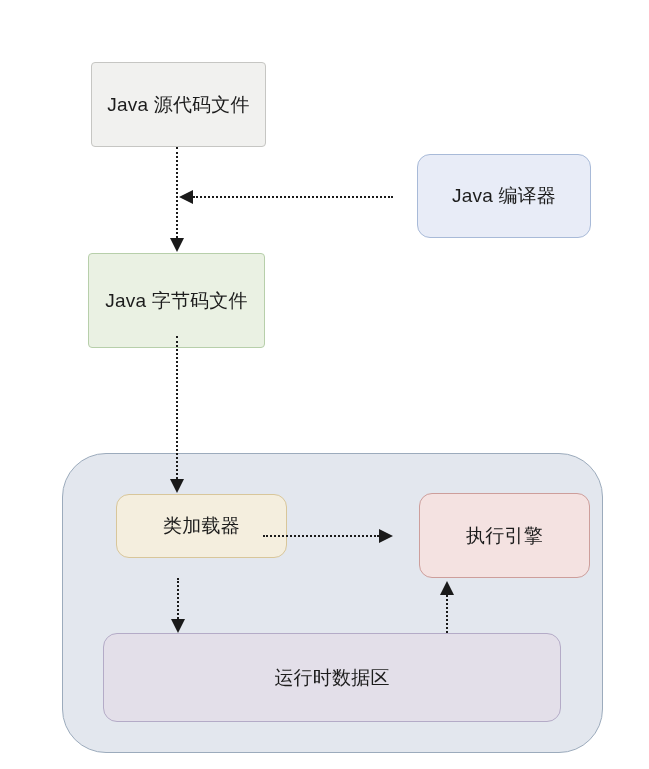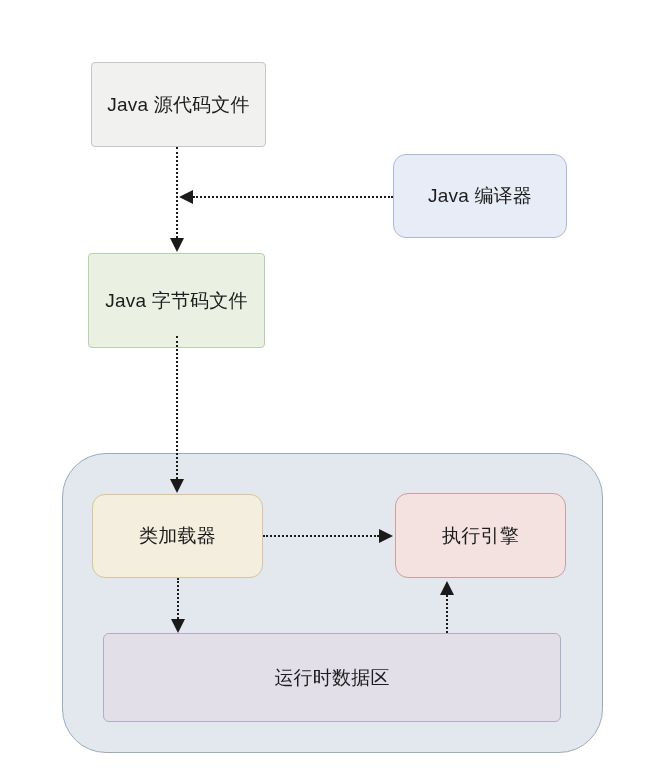--- a/index.html
+++ b/index.html
@@ -7,30 +7,30 @@
     position:relative;width:649px;height:769px;background:#ffffff;overflow:hidden;
     font-family:"Liberation Sans","DejaVu Sans",sans-serif;color:#1c1c1c;
   }
   .node{
     position:absolute;box-sizing:border-box;
     display:flex;flex-direction:column;align-items:center;justify-content:center;
     text-align:center;font-size:19px;font-weight:500;line-height:26px;
     letter-spacing:0.2px;
   }
   .sketch{border:1.4px solid #999;border-radius:4px;}
-  .round{border:1.4px solid #999;border-radius:13px;}
+  .round{border:1.4px solid #999;border-radius:13px;margin-left:24px;}
   .container{position:absolute;box-sizing:border-box;border:1.6px solid #9cabbc;border-radius:44px;}
   
   #source   {left:91px; top:62px; width:175px;height:85px;}
   #compiler {left:393px;top:154px;width:174px;height:84px;}
   #bytecode {left:88px; top:253px;width:177px;height:95px;}
   #jvm      {left:62px; top:453px;width:541px;height:300px;}
-  #classloader{left:92px;top:494px;width:171px;height:84px;}
+  #classloader{left:92px;top:494px;width:171px;height:64px;}
   #execengine {left:395px;top:493px;width:171px;height:85px;}
-  #runtime    {left:103px;top:633px;width:458px;height:89px;border-radius:6px;}
+  #runtime    {left:103px;top:633px;width:458px;height:89px;border-radius:14px;}
   
   .vline{position:absolute;width:0;border-left:2.5px dotted #1a1a1a;}
   .hline{position:absolute;height:0;border-top:2.5px dotted #1a1a1a;}
   .head{position:absolute;width:0;height:0;}
   .head-down {border-left:7px solid transparent;border-right:7px solid transparent;border-top:14px solid #1a1a1a;}
   .head-up   {border-left:7px solid transparent;border-right:7px solid transparent;border-bottom:14px solid #1a1a1a;}
   .head-left {border-top:7px solid transparent;border-bottom:7px solid transparent;border-right:14px solid #1a1a1a;}
   .head-right{border-top:7px solid transparent;border-bottom:7px solid transparent;border-left:14px solid #1a1a1a;}
 </style>
 </head>

